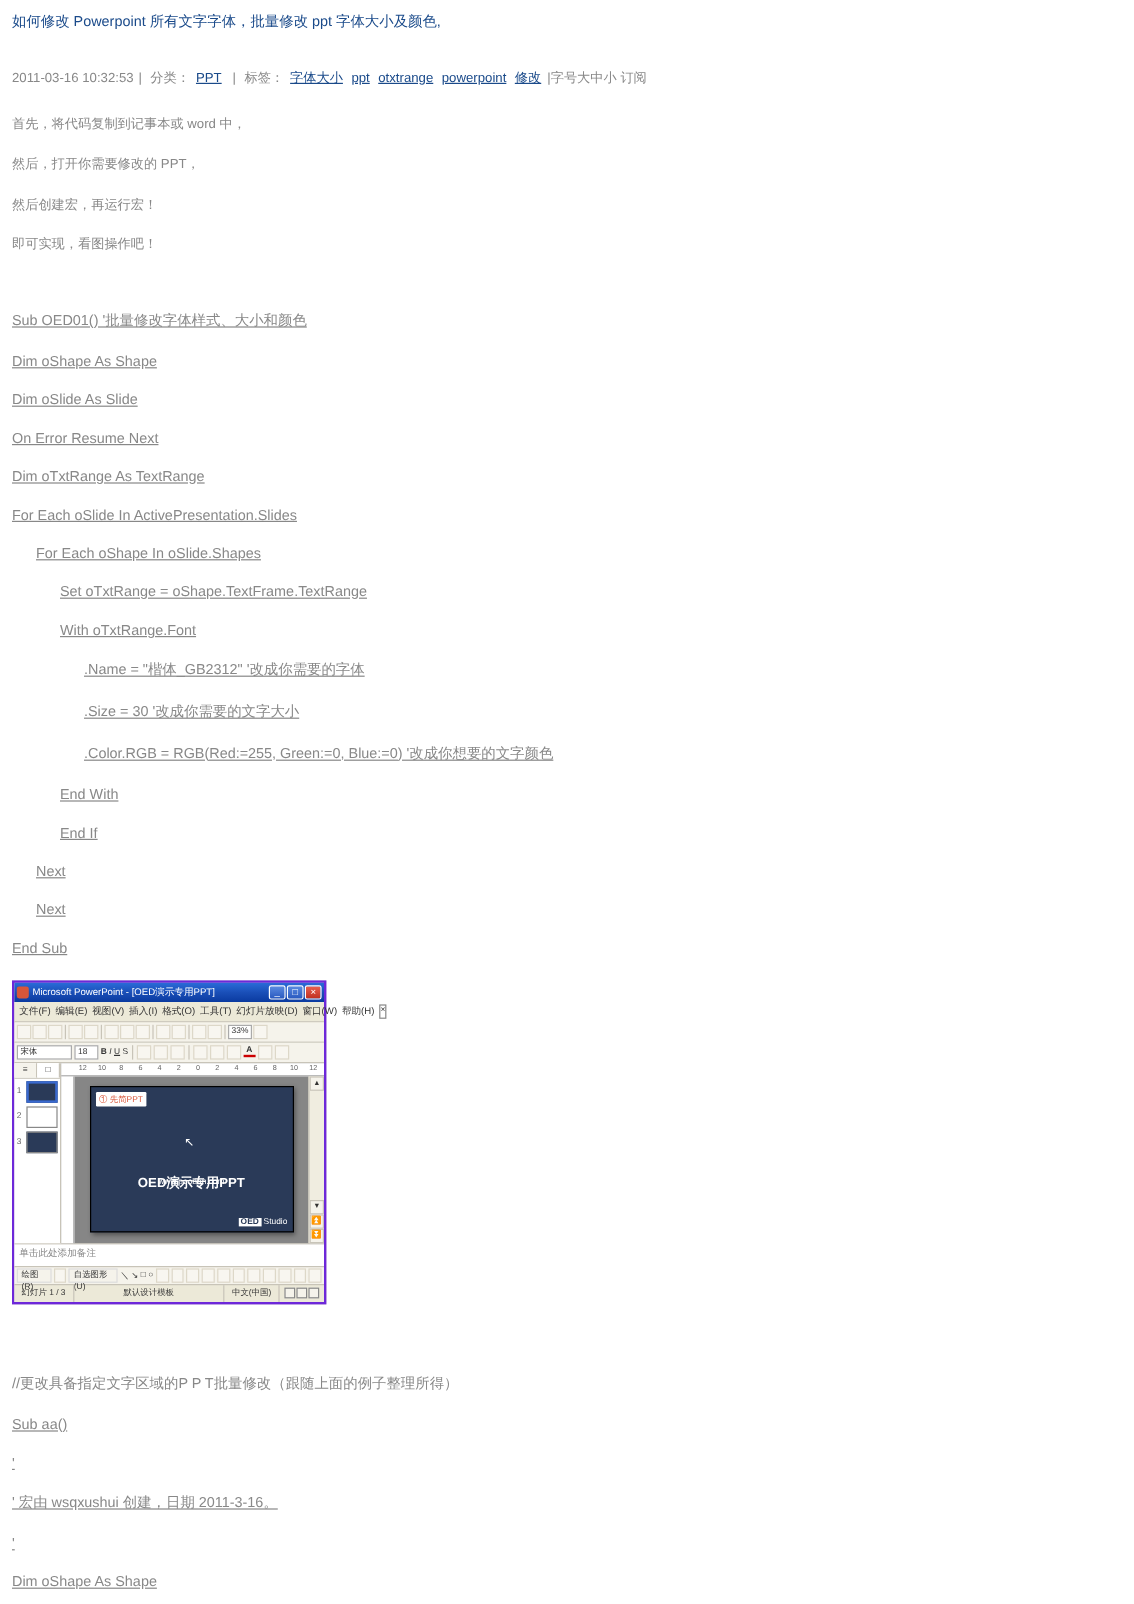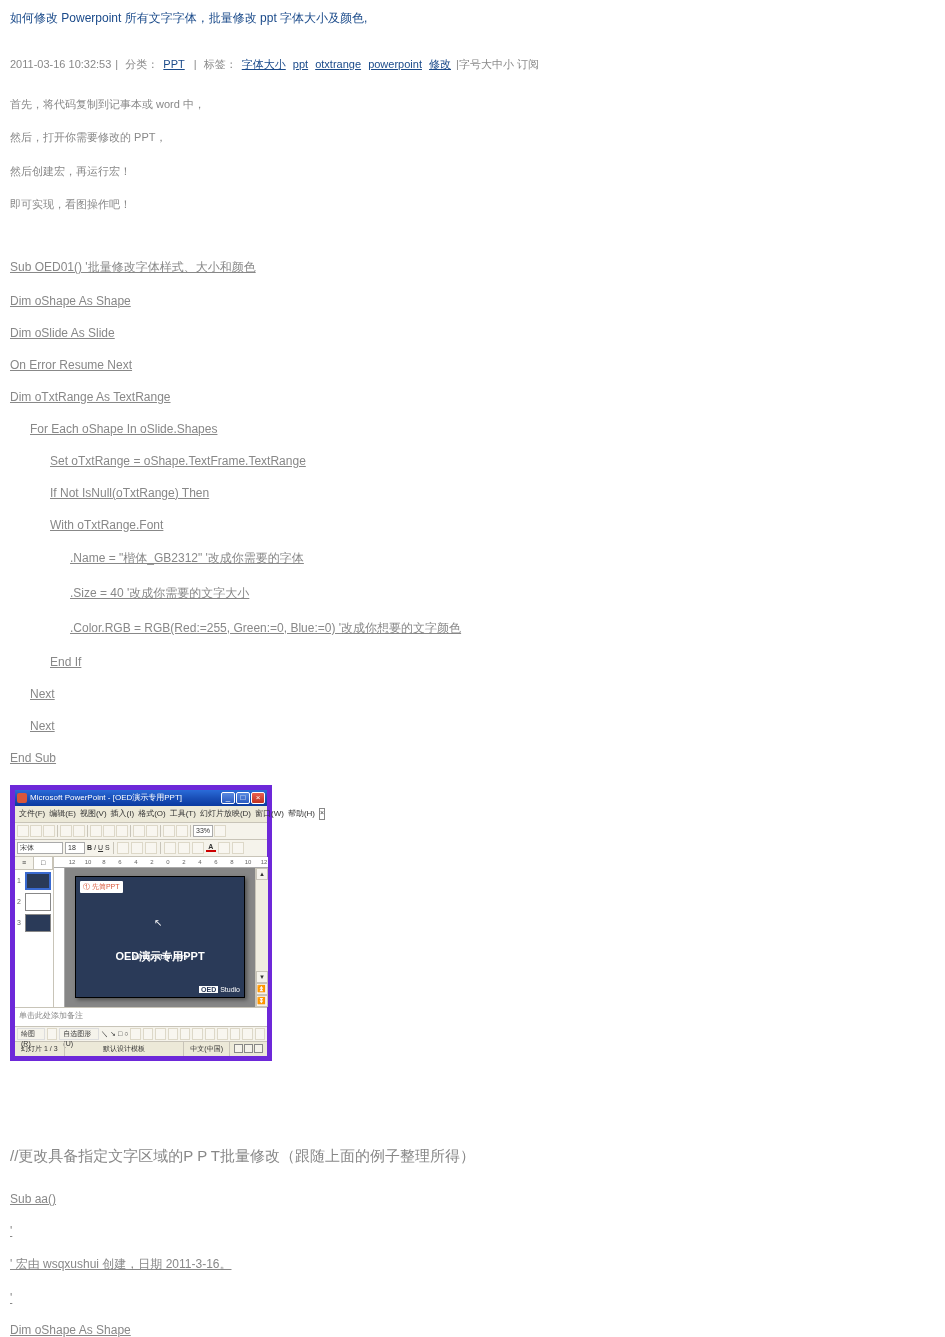--- a/index.html
+++ b/index.html
@@ -41,23 +41,23 @@
     font-size: 12px;
     text-decoration: underline;
   }
   .indent1 { padding-left: 20px; }
   .indent2 { padding-left: 40px; }
   .indent3 { padding-left: 60px; }
 
   
   .ppt-window {
     width: 262px;
-    border: 5px solid #6d28d9;
+    border: 2px solid #6d28d9;
     background: #ece9d8;
-    margin: 20px 0 30px 0;
+    margin: 20px 0 20px 0;
     font-size: 8px;
     box-sizing: border-box;
   }
   .ppt-titlebar {
     background: linear-gradient(to bottom, #2a6bd8, #1a4fb8, #0a3aa0);
     color: #fff;
     display: flex;
     align-items: center;
     height: 16px;
     padding: 0 2px;
@@ -380,22 +380,22 @@
   .status-end .sq {
     width: 9px;
     height: 9px;
     border: 1px solid #888;
     background: #f5f3eb;
     box-sizing: border-box;
   }
 
   .comment-line {
     color: #888;
-    margin: 26px 0;
-    font-size: 15px;
+    margin: 8px 0;
+    font-size: 12px;
   }
 </style>
 </head>
 <body>
 
 <div class="title">如何修改 Powerpoint 所有文字字体，批量修改 ppt 字体大小及颜色,</div>
 
 <div class="meta-line">
   <span>2011-03-16 10:32:53</span><span class="sep">|</span>
   <span>分类：</span>
@@ -416,27 +416,28 @@
 <div class="para">即可实现，看图操作吧！</div>
 
 <div style="height:10px"></div>
 
 <div id="code1-container">
     <div class="code-line indent0">Sub OED01() '批量修改字体样式、大小和颜色</div>
     <div class="code-line indent0">Dim oShape As Shape</div>
     <div class="code-line indent0">Dim oSlide As Slide</div>
     <div class="code-line indent0">On Error Resume Next</div>
     <div class="code-line indent0">Dim oTxtRange As TextRange</div>
+    <div class="code-line indent0">For Each oSlide In ActivePresentation.Slides</div>
     <div class="code-line indent1">For Each oShape In oSlide.Shapes</div>
     <div class="code-line indent2">Set oTxtRange = oShape.TextFrame.TextRange</div>
-    <div class="code-line indent2">If Not IsNull(oTxtRange) Then</div>
     <div class="code-line indent2">With oTxtRange.Font</div>
     <div class="code-line indent3">.Name = "楷体_GB2312"        '改成你需要的字体</div>
-    <div class="code-line indent3">.Size = 40        '改成你需要的文字大小</div>
+    <div class="code-line indent3">.Size = 30        '改成你需要的文字大小</div>
     <div class="code-line indent3">.Color.RGB = RGB(Red:=255, Green:=0, Blue:=0) '改成你想要的文字颜色</div>
+    <div class="code-line indent2">End With</div>
     <div class="code-line indent2">End If</div>
     <div class="code-line indent1">Next</div>
     <div class="code-line indent1">Next</div>
     <div class="code-line indent0">End Sub</div>
   </div>
 
 <div class="ppt-window">
   <div class="ppt-titlebar">
     <div class="icon"></div>
     <div class="t">Microsoft PowerPoint - [OED演示专用PPT]</div>

